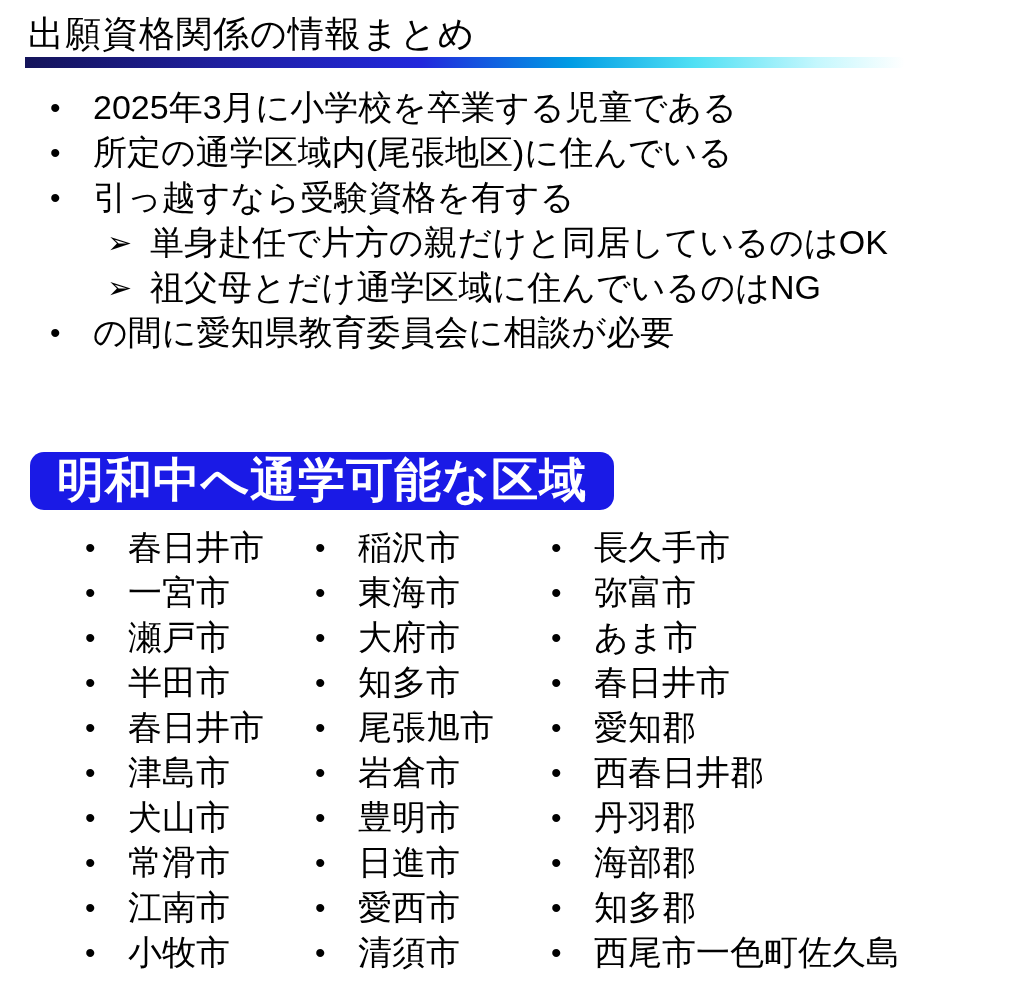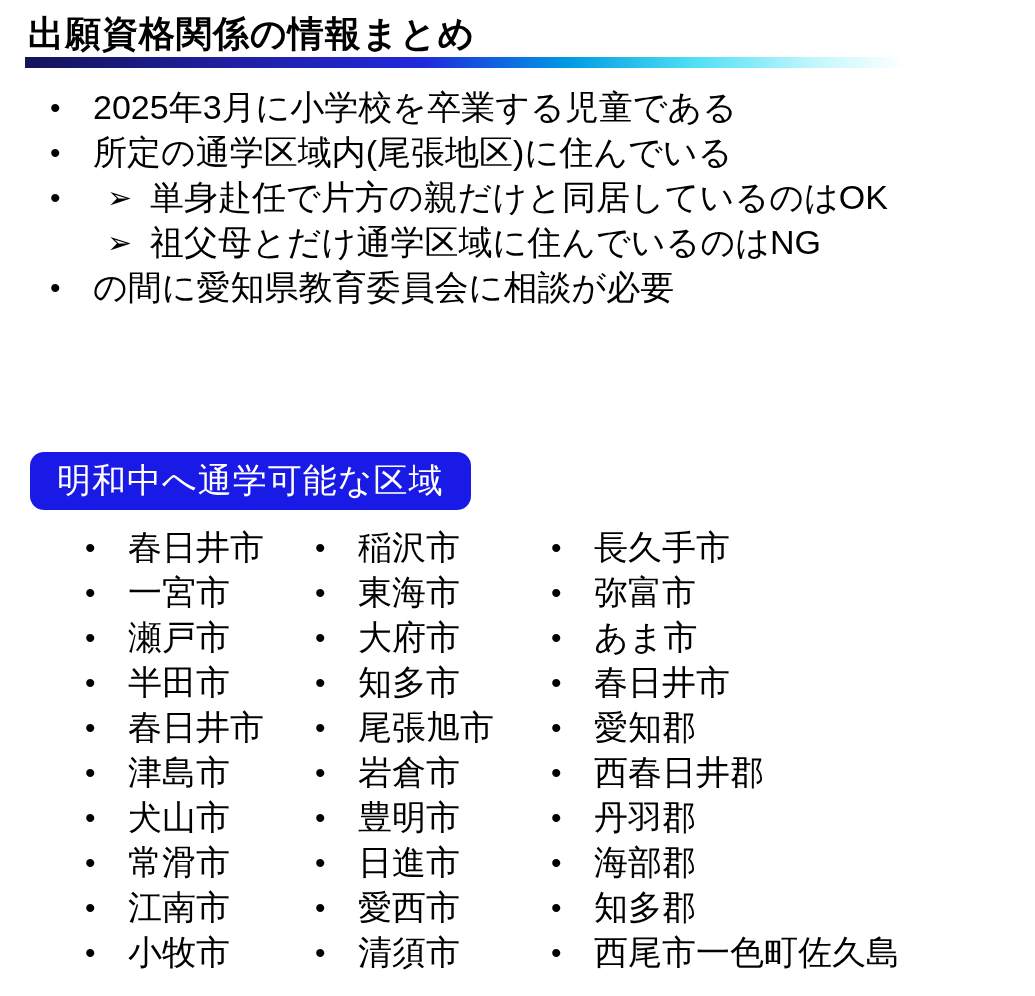--- a/index.html
+++ b/index.html
@@ -12,21 +12,21 @@
     font-family: "Liberation Sans", sans-serif;
     color: #000000;
   }
 
   
   .title {
     position: absolute;
     left: 28px;
     top: 10px;
     font-size: 36px;
-    font-weight: bold;
+    font-weight: normal;
     letter-spacing: 1px;
     white-space: nowrap;
   }
   .title-underline {
     position: absolute;
     left: 25px;
     top: 57px;
     width: 880px;
     height: 11px;
     border-radius: 0 6px 6px 0;
@@ -72,22 +72,22 @@
     font-size: 30px;
   }
 
   
   .badge {
     position: absolute;
     left: 30px;
     top: 452px;
     padding: 5px 27px 7px 27px;
     border-radius: 14px;
-    font-size: 34px;
-    font-weight: normal;
+    font-size: 47px;
+    font-weight: bold;
     letter-spacing: 1px;
     line-height: 46px;
     white-space: nowrap;
   }
 
   
   .regions {
     position: absolute;
     left: 85px;
     top: 525px;
@@ -126,20 +126,21 @@
     <li>
       <span class="dot">•</span>
       <span class="line">2025年3月に小学校を卒業する児童である</span>
     </li>
     <li>
       <span class="dot">•</span>
       <span class="line">所定の通学区域内(尾張地区)に住んでいる</span>
     </li>
     <li>
       <span class="dot">•</span>
+      <span class="line">引っ越すなら受験資格を有する</span>
       <ul class="subs">
         <li>
           <span class="arrow">➢</span>
           <span class="line">単身赴任で片方の親だけと同居しているのはOK</span>
         </li>
         <li>
           <span class="arrow">➢</span>
           <span class="line">祖父母とだけ通学区域に住んでいるのはNG</span>
         </li>
       </ul>

